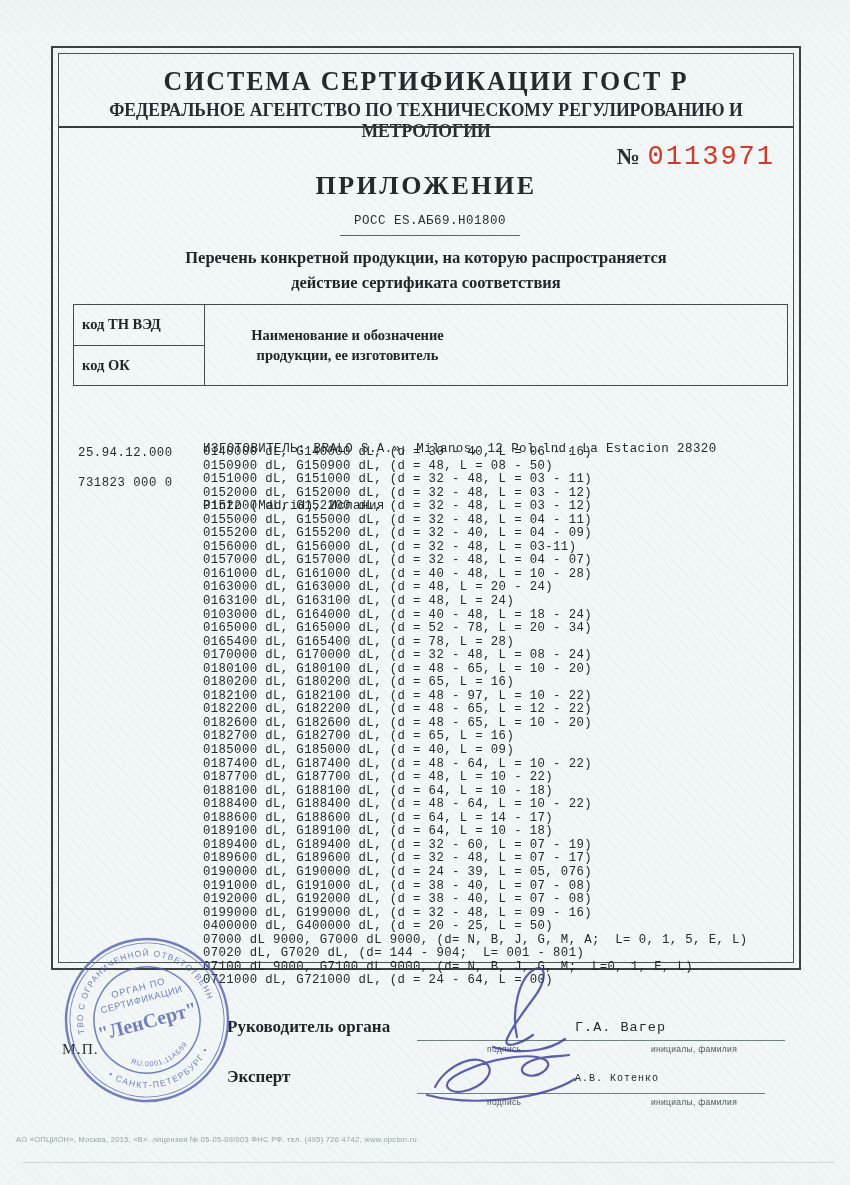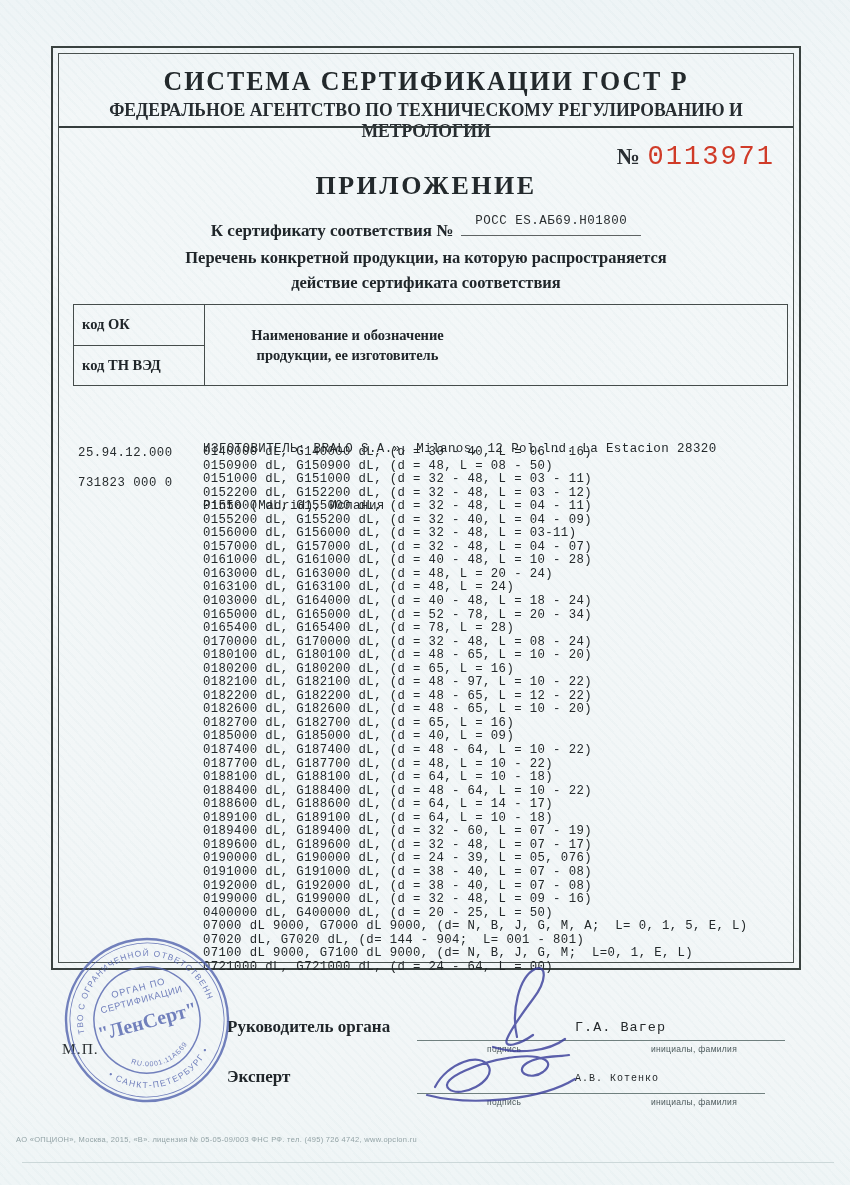--- a/index.html
+++ b/index.html
@@ -104,49 +104,50 @@
       <div class="t2">ФЕДЕРАЛЬНОЕ АГЕНТСТВО ПО ТЕХНИЧЕСКОМУ РЕГУЛИРОВАНИЮ И МЕТРОЛОГИИ</div>
       <div class="hdr-rule"></div>
 
       <div class="num-row">
         <span class="num-sign">№</span><span class="num-red">0113971</span>
       </div>
 
       <div class="doc-title">ПРИЛОЖЕНИЕ</div>
 
       <div class="cert-row">
-        <span class="cert-label">К сертификату соответствия №</span><span class="cert-slot"><span>РОСС ES.АБ69.Н01800</span></span>
+        <span class="cert-slot"><span>РОСС ES.АБ69.Н01800</span></span>
       </div>
 
       <div class="sub1">Перечень конкретной продукции,  на которую распространяется</div>
       <div class="sub2">действие сертификата соответствия</div>
 
       <div class="tbl">
         <div class="c1">
+          <div>код ТН ВЭД</div>
           <div>код ОК</div>
-          <div>код ТН ВЭД</div>
         </div>
         <div class="c2">
           <span>Наименование и обозначение</span>
           <span>продукции, ее изготовитель</span>
         </div>
       </div>
 
       <div class="manuf">
         <div>ИЗГОТОВИТЕЛЬ: BRALO S.A.», Milanos, 12 Pol.lnd. La Estacion 28320</div>
         <div>Pinto (Madrid), Испания</div>
       </div>
 
       <div class="code-ok">25.94.12.000</div>
       <div class="code-tnved">731823 000 0</div>
 
       <div class="products">
           <div class="product-line">0140000 dL, G140000 dL, (d = 30 - 40, L = 06 - 16)</div>
           <div class="product-line">0150900 dL, G150900 dL, (d = 48, L = 08 - 50)</div>
           <div class="product-line">0151000 dL, G151000 dL, (d = 32 - 48, L = 03 - 11)</div>
+          <div class="product-line">0152000 dL, G152000 dL, (d = 32 - 48, L = 03 - 12)</div>
           <div class="product-line">0152200 dL, G152200 dL, (d = 32 - 48, L = 03 - 12)</div>
           <div class="product-line">0155000 dL, G155000 dL, (d = 32 - 48, L = 04 - 11)</div>
           <div class="product-line">0155200 dL, G155200 dL, (d = 32 - 40, L = 04 - 09)</div>
           <div class="product-line">0156000 dL, G156000 dL, (d = 32 - 48, L = 03-11)</div>
           <div class="product-line">0157000 dL, G157000 dL, (d = 32 - 48, L = 04 - 07)</div>
           <div class="product-line">0161000 dL, G161000 dL, (d = 40 - 48, L = 10 - 28)</div>
           <div class="product-line">0163000 dL, G163000 dL, (d = 48, L = 20 - 24)</div>
           <div class="product-line">0163100 dL, G163100 dL, (d = 48, L = 24)</div>
           <div class="product-line">0103000 dL, G164000 dL, (d = 40 - 48, L = 18 - 24)</div>
           <div class="product-line">0165000 dL, G165000 dL, (d = 52 - 78, L = 20 - 34)</div>

